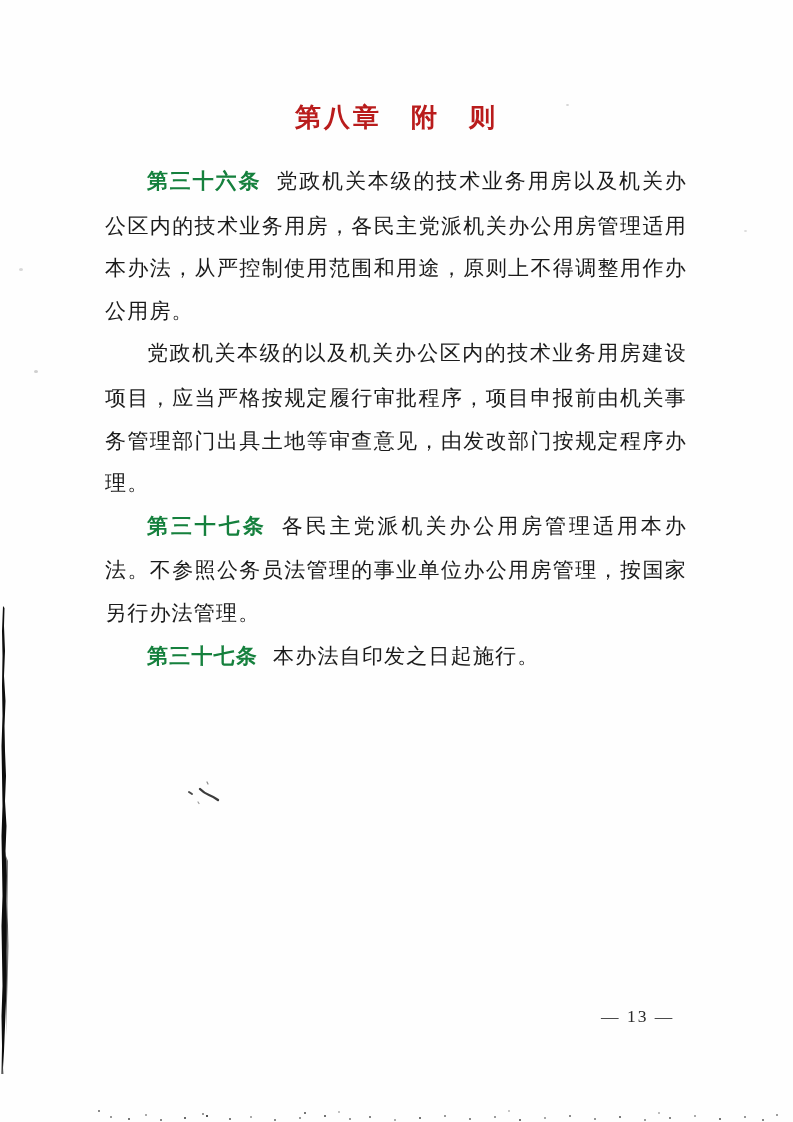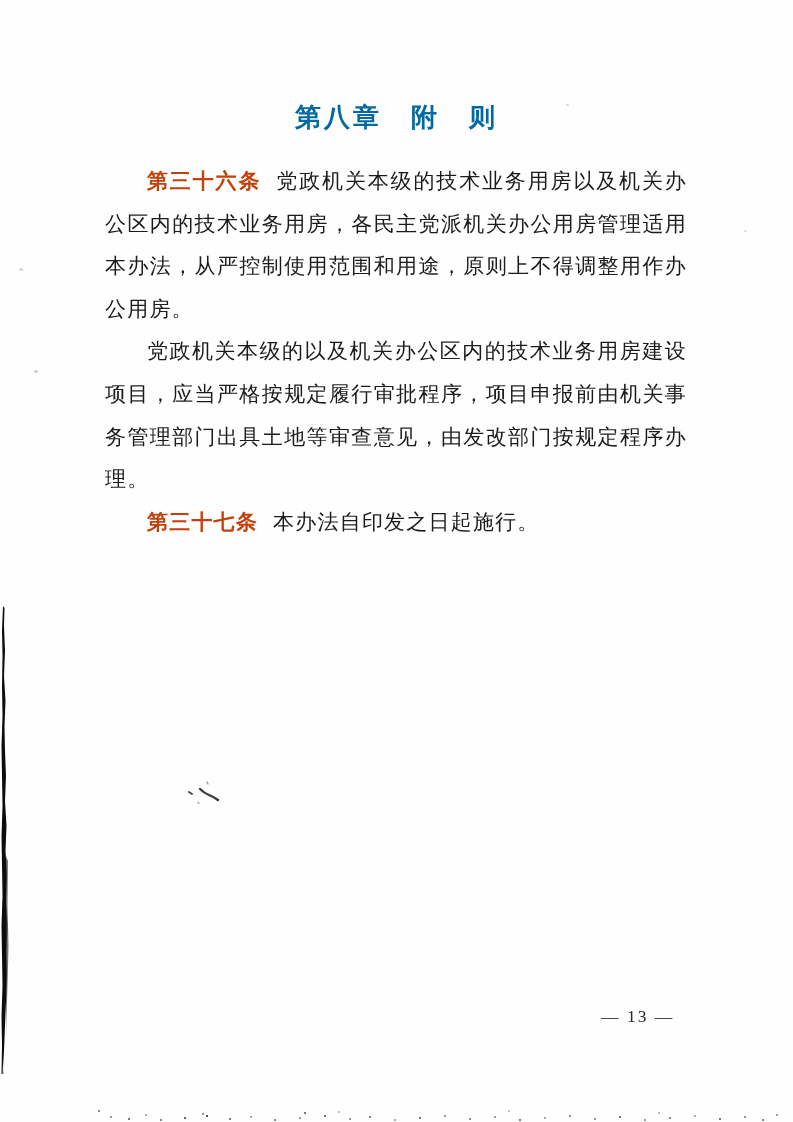--- a/index.html
+++ b/index.html
@@ -20,45 +20,45 @@
   .chapter-heading {
     position: absolute;
     top: 100px;
     left: 0;
     width: 100%;
     text-align: center;
     font-family: "Liberation Sans", "DejaVu Sans", sans-serif;
     font-weight: 700;
     font-size: 26px;
     letter-spacing: 3px;
-    color: #0369a1;
+    color: #b91c1c;
     white-space: pre;
   }
   
   .content {
     position: absolute;
     left: 105px;
     top: 160px;
     width: 582px;
   }
   .content p {
     margin: 0;
     font-size: 21px;
     line-height: 42.6px;
     letter-spacing: 1.2px;
     text-align: justify;
     text-justify: inter-character;
     text-indent: 2em;
     color: #1b1b1b;
   }
   .para-head {
-    font-family: Liberation Sans, sans-serif;
+    font-family: Liberation Mono, monospace;
     font-weight: 700;
     margin-right: 0.72em;
-    color: #c2410c;
+    color: #15803d;
   }
   .para-head:empty {
     margin-right: 0;
   }
   
   .page-number {
     position: absolute;
     left: 601px;
     top: 1006px;
     font-size: 17.5px;
@@ -122,20 +122,23 @@
   <div class="chapter-heading">第八章　附　则</div>
 
   <div class="content">
     <p>
       <span class="para-head">第三十六条</span><span>党政机关本级的技术业务用房以及机关办公区内的技术业务用房，各民主党派机关办公用房管理适用本办法，从严控制使用范围和用途，原则上不得调整用作办公用房。</span>
     </p>
     <p>
       <span class="para-head"></span><span>党政机关本级的以及机关办公区内的技术业务用房建设项目，应当严格按规定履行审批程序，项目申报前由机关事务管理部门出具土地等审查意见，由发改部门按规定程序办理。</span>
     </p>
     <p>
+      <span class="para-head">第三十七条</span><span>各民主党派机关办公用房管理适用本办法。不参照公务员法管理的事业单位办公用房管理，按国家另行办法管理。</span>
+    </p>
+    <p>
       <span class="para-head">第三十七条</span><span>本办法自印发之日起施行。</span>
     </p>
   </div>
 
   <div class="page-number">— 13 —</div>
 
   <svg class="left-edge-artifact" viewBox="0 0 10 468" preserveAspectRatio="none">
     <path d="M3,0 L4.5,2 L4,20 L5,45 L4,70 L5.5,95 L4.5,120 L5,145 L6,170 L5,195 L6.5,220
              L5.5,245 L7,270 L6,295 L7.5,320 L6.5,345 L7,370 L6,395 L5,420 L4,445 L3,462 L2.5,468
              L1.5,468 L2,440 L1.5,410 L2.5,380 L2,350 L1.5,320 L2.5,290 L2,260 L1.5,230

